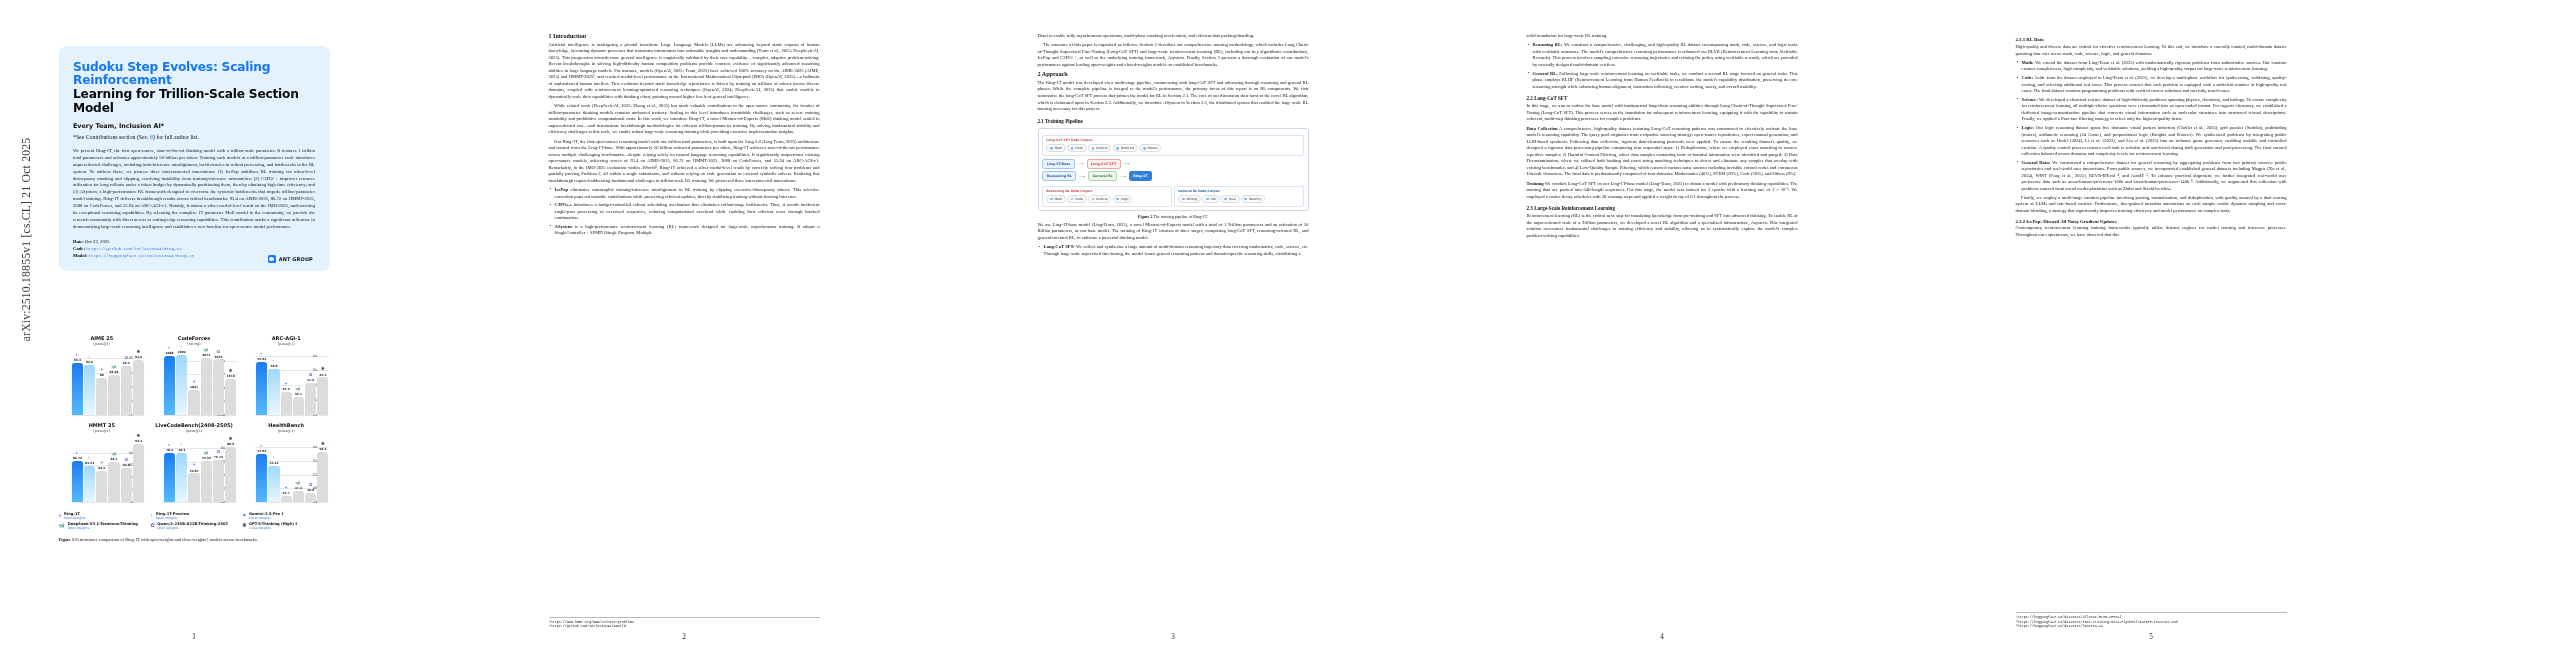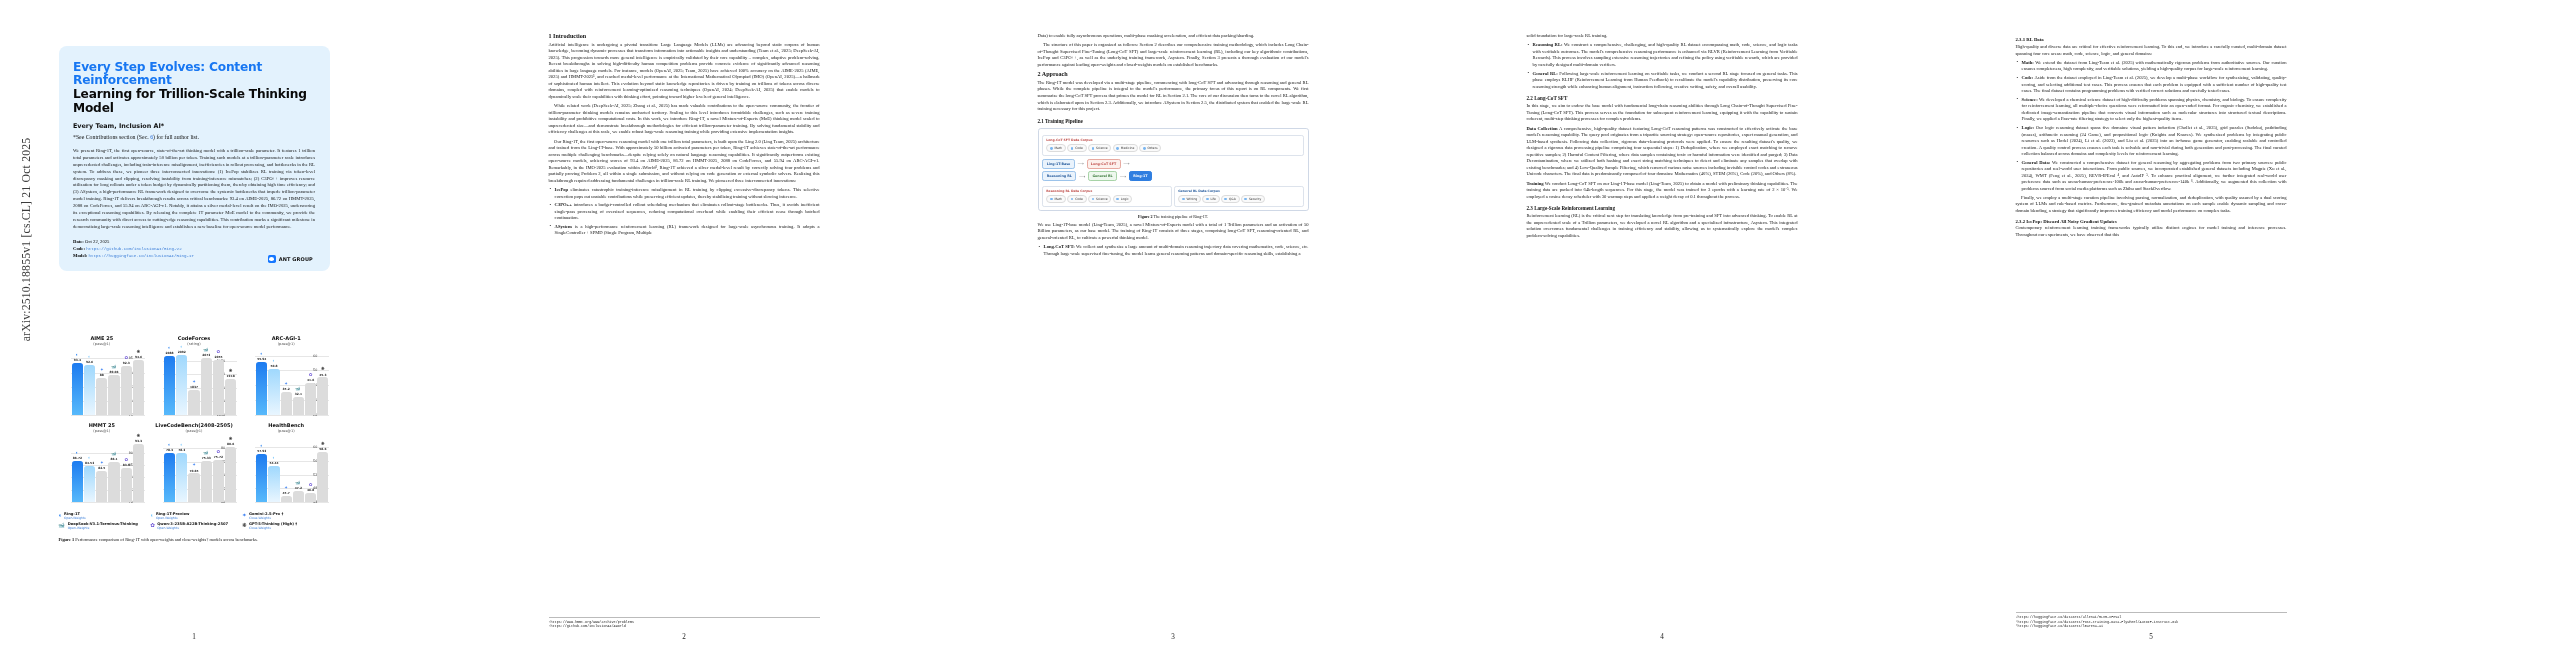--- a/index.html
+++ b/index.html
@@ -141,22 +141,22 @@
 </head>
 <body>
 
 <div class="sheet">
 
   <div class="arxiv-stamp">arXiv:2510.18855v1  [cs.CL]  21 Oct 2025</div>
 
   <div class="page" id="page1">
 
     <div class="title-card">
-      <div class="t1">Every Step Evolves: Content Reinforcement</div>
-      <div class="t2">Learning for Trillion-Scale Thinking Model</div>
+      <div class="t1">Sudoku Step Evolves: Scaling Reinforcement</div>
+      <div class="t2">Learning for Trillion-Scale Section Model</div>
       <div class="authors">Every Team, Inclusion AI*</div>
       <div class="contrib"><span>*See Contributions section (Sec. </span><a href="#">6</a><span>) for full author list.</span></div>
       <div class="abstract">We present Ring-1T, the first open-source, state-of-the-art thinking model with a trillion-scale parameter. It features 1 trillion total parameters and activates approximately 50 billion per token. Training such models at a trillion-parameter scale introduces unprecedented challenges, including train-inference misalignment, inefficiencies in rollout processing, and bottlenecks in the RL system. To address these, we pioneer three interconnected innovations: (1) IcePop stabilizes RL training via token-level discrepancy masking and clipping, resolving instability from training-inference mismatches; (2) C3PO++ improves resource utilization for long rollouts under a token budget by dynamically partitioning them, thereby obtaining high time efficiency; and (3) ASystem, a high-performance RL framework designed to overcome the systemic bottlenecks that impede trillion-parameter model training. Ring-1T delivers breakthrough results across critical benchmarks: 93.4 on AIME-2025, 86.72 on HMMT-2025, 2088 on CodeForces, and 55.94 on ARC-AGI-v1. Notably, it attains a silver medal-level result on the IMO-2025, underscoring its exceptional reasoning capabilities. By releasing the complete 1T parameter MoE model to the community, we provide the research community with direct access to cutting-edge reasoning capabilities. This contribution marks a significant milestone in democratizing large-scale reasoning intelligence and establishes a new baseline for open-source model performance.</div>
       <div class="meta">
         <div><b>Date:</b> <span>Oct 22, 2025</span></div>
         <div><b>Code:</b> <span class="url">https://github.com/inclusionAI/Ring-V2</span></div>
         <div><b>Model:</b> <span class="url">https://huggingface.co/inclusionAI/Ring-1T</span></div>
       </div>
       <div class="antlogo">
         <span class="ant-mark"></span>

